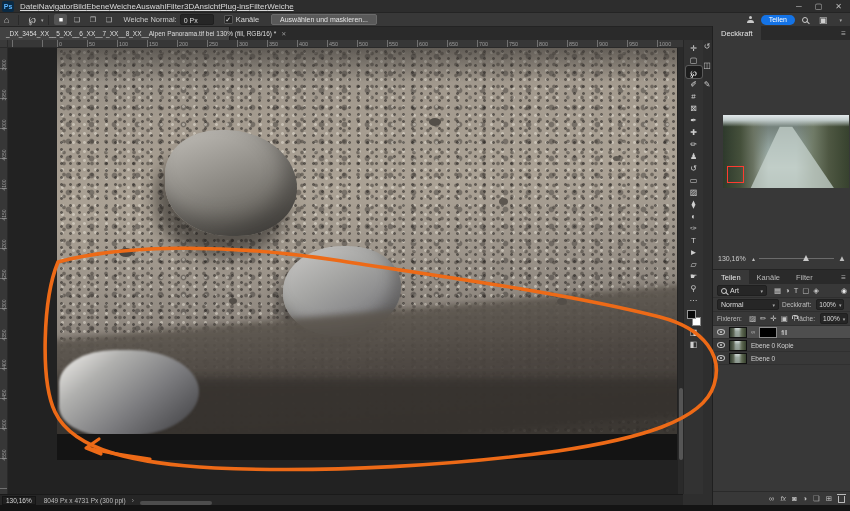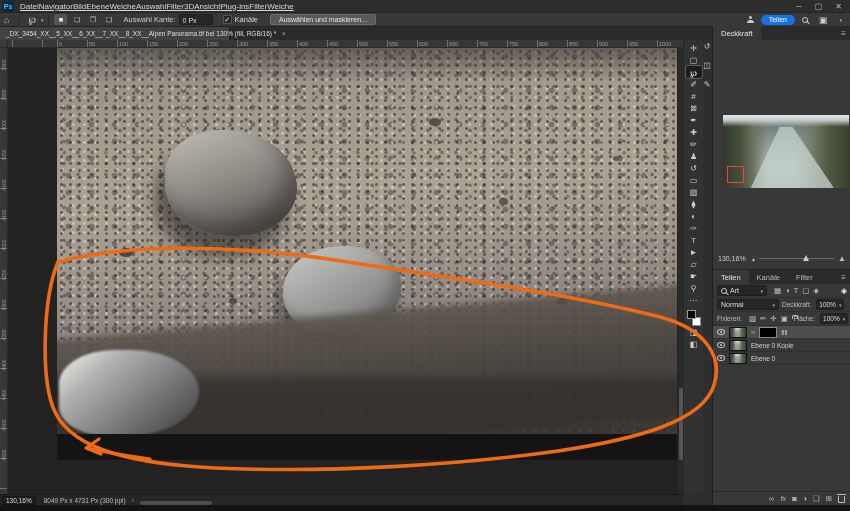--- a/index.html
+++ b/index.html
@@ -220,21 +220,21 @@
     <span class="ob-sep"></span>
     <span class="ob-icon">℘</span>
     <span class="caret">▾</span>
     <span class="ob-sep"></span>
     <div class="selmodes" id="sel-modes">
         <span class="selmode active">■</span>
         <span class="selmode">❏</span>
         <span class="selmode">❐</span>
         <span class="selmode">❑</span>
       </div>
-    <span class="ob-label">Auswahl Kante:</span>
+    <span class="ob-label">Weiche Normal:</span>
     <span class="ob-input">0 Px</span>
     <span class="checkbox">✓</span>
     <span>Kanäle</span>
     <div class="ob-button">Auswählen und maskieren...</div>
     <div class="ob-right">
       <span class="person"></span>
       <span class="share-pill">Teilen</span>
       <span class="mag"></span>
       <span class="ob-icon">▣</span>
       <span class="caret">▾</span>

